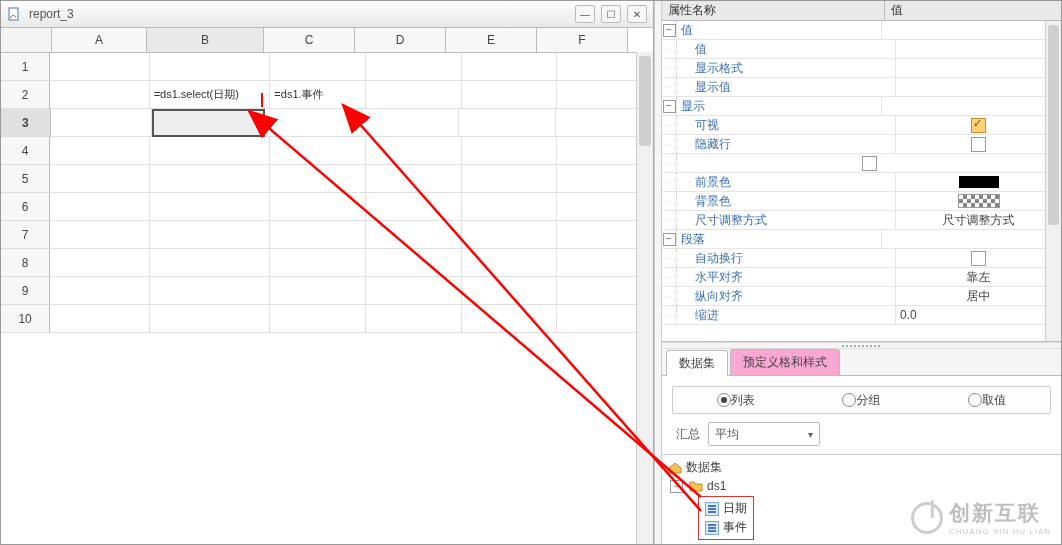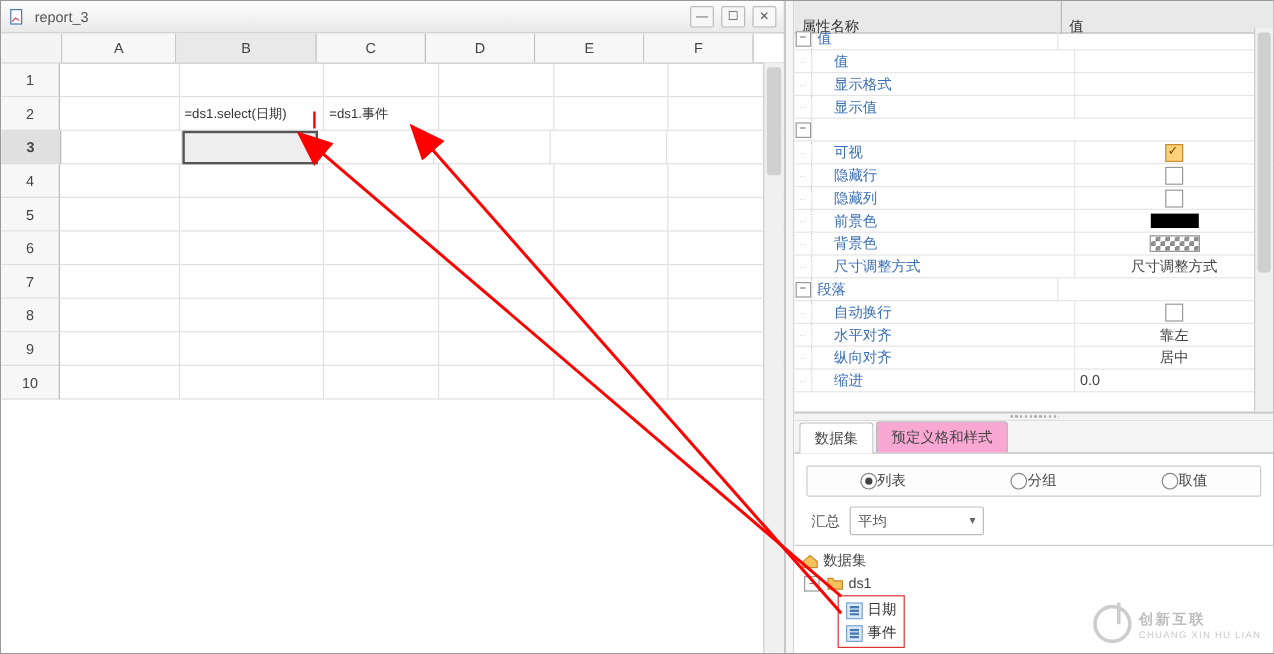--- a/index.html
+++ b/index.html
@@ -19,21 +19,21 @@
 .row{display:flex;height:28px}
 .rowh{width:50px;border-right:1px solid #bbb;border-bottom:1px solid #ddd;background:#f7f7f7;display:flex;align-items:center;justify-content:center;color:#444;font-family:Arial}
 .rowh.selected{background:#e0e0e0;font-weight:bold}
 .cell{border-right:1px solid #e0e0e0;border-bottom:1px solid #e0e0e0;padding:0 4px;display:flex;align-items:center;font-size:11px;overflow:hidden;white-space:nowrap}
 .cell.active{border:2px solid #555;box-sizing:border-box;background:#eee}
 .vscroll{position:absolute;right:0;top:24px;width:16px;bottom:0;background:#f0f0f0;border-left:1px solid #ccc}
 .vscroll .thumb{position:absolute;left:2px;width:12px;top:4px;height:90px;background:#cfcfcf;border-radius:3px}
 .splitter{width:6px;background:#f5f5f5;border-left:1px solid #ccc;border-right:1px solid #ccc;cursor:col-resize}
 .right-pane{flex:1;display:flex;flex-direction:column;background:#fff}
 .prop-header{display:flex;height:22px;font-size:12px}
-.prop-header div{padding:13px 6px;background:#e9e9e9;border-bottom:1px solid #bbb}
+.prop-header div{padding:1px 6px;background:#e9e9e9;border-bottom:1px solid #bbb}
 .prop-header .pname{flex:0 0 210px;border-right:1px solid #bbb}
 .prop-header .pval{flex:1}
 .prop-grid{flex:0 0 320px;overflow:hidden;border-bottom:1px solid #bbb;position:relative}
 .prow{display:flex;height:18px;border-bottom:1px solid #e5e5e5;align-items:stretch}
 .prow .gutter{width:14px;display:flex;align-items:center;justify-content:center;border-right:1px dotted #ccc;color:#777}
 .toggle-box{width:11px;height:11px;border:1px solid #999;display:flex;align-items:center;justify-content:center;font-size:10px;line-height:10px;color:#555;background:#fff}
 .prow .plabel{flex:0 0 196px;padding:1px 4px 1px 18px;border-right:1px solid #e5e5e5;color:#3a6fb7;font-size:12px;display:flex;align-items:center}
 .prow.top .plabel{padding-left:4px}
 .prow .pvalue{flex:1;display:flex;align-items:center;justify-content:center;font-size:12px;color:#444}
 .checkbox{width:13px;height:13px;border:1px solid #999;background:#fff;display:inline-block;position:relative}
@@ -62,21 +62,21 @@
 .tree-node{display:flex;align-items:center;gap:4px;padding:1px 0 1px 16px;color:#444}
 .tree-node .exp{width:11px;height:11px;border:1px solid #999;display:flex;align-items:center;justify-content:center;font-size:9px;color:#555;background:#fff;margin-left:-14px;margin-right:2px}
 .folder-icon{display:inline-block;width:14px;height:12px}
 .field-group{margin:2px 0 0 30px;border:1px solid #d33;padding:2px 4px;display:inline-block}
 .field-row{display:flex;align-items:center;gap:4px;font-size:12px;color:#333;padding:1px 2px}
 .field-icon{width:12px;height:12px;border:1px solid #7aa6d6;background:#dce9f7;display:flex;align-items:center;justify-content:center}
 .field-icon svg{display:block}
 .watermark{position:absolute;bottom:8px;right:10px;display:flex;align-items:center;gap:6px;color:#b8b8b8;font-size:14px;font-weight:bold;opacity:.9;pointer-events:none}
 .watermark .logo{width:26px;height:26px;border:3px solid #c8c8c8;border-radius:50%;transform:rotate(45deg);position:relative}
 .watermark .logo::after{content:"";position:absolute;width:3px;height:18px;background:#c8c8c8;left:9px;top:-6px;transform:rotate(-45deg)}
-.watermark .cn{font-size:12px;letter-spacing:2px}
+.watermark .cn{font-size:21px;letter-spacing:2px}
 .watermark .py{font-size:8px;letter-spacing:1px;display:block;color:#c4c4c4;font-weight:normal}
 .arrows{position:absolute;left:0;top:0;pointer-events:none}
 </style>
 </head>
 <body>
 
 <div class="app">
 
   <div class="left-pane">
     <div class="titlebar">
@@ -234,20 +234,21 @@
           <div class="gutter">
             <span style="color:#ccc;font-size:8px">··</span>
           </div>
           <div class="plabel">显示值</div>
           <div class="pvalue"></div>
         </div>
         <div class="prow top">
           <div class="gutter">
             <div class="toggle-box">−</div>
           </div>
+          <div class="plabel">显示</div>
           <div class="pvalue"></div>
         </div>
         <div class="prow">
           <div class="gutter">
             <span style="color:#ccc;font-size:8px">··</span>
           </div>
           <div class="plabel">可视</div>
           <div class="pvalue">
             <span class="checkbox checked"></span>
           </div>
@@ -258,21 +259,20 @@
           </div>
           <div class="plabel">隐藏行</div>
           <div class="pvalue">
             <span class="checkbox"></span>
           </div>
         </div>
         <div class="prow">
           <div class="gutter">
             <span style="color:#ccc;font-size:8px">··</span>
           </div>
-          <div class="plabel">隐藏列</div>
           <div class="pvalue">
             <span class="checkbox"></span>
           </div>
         </div>
         <div class="prow">
           <div class="gutter">
             <span style="color:#ccc;font-size:8px">··</span>
           </div>
           <div class="plabel">前景色</div>
           <div class="pvalue">

